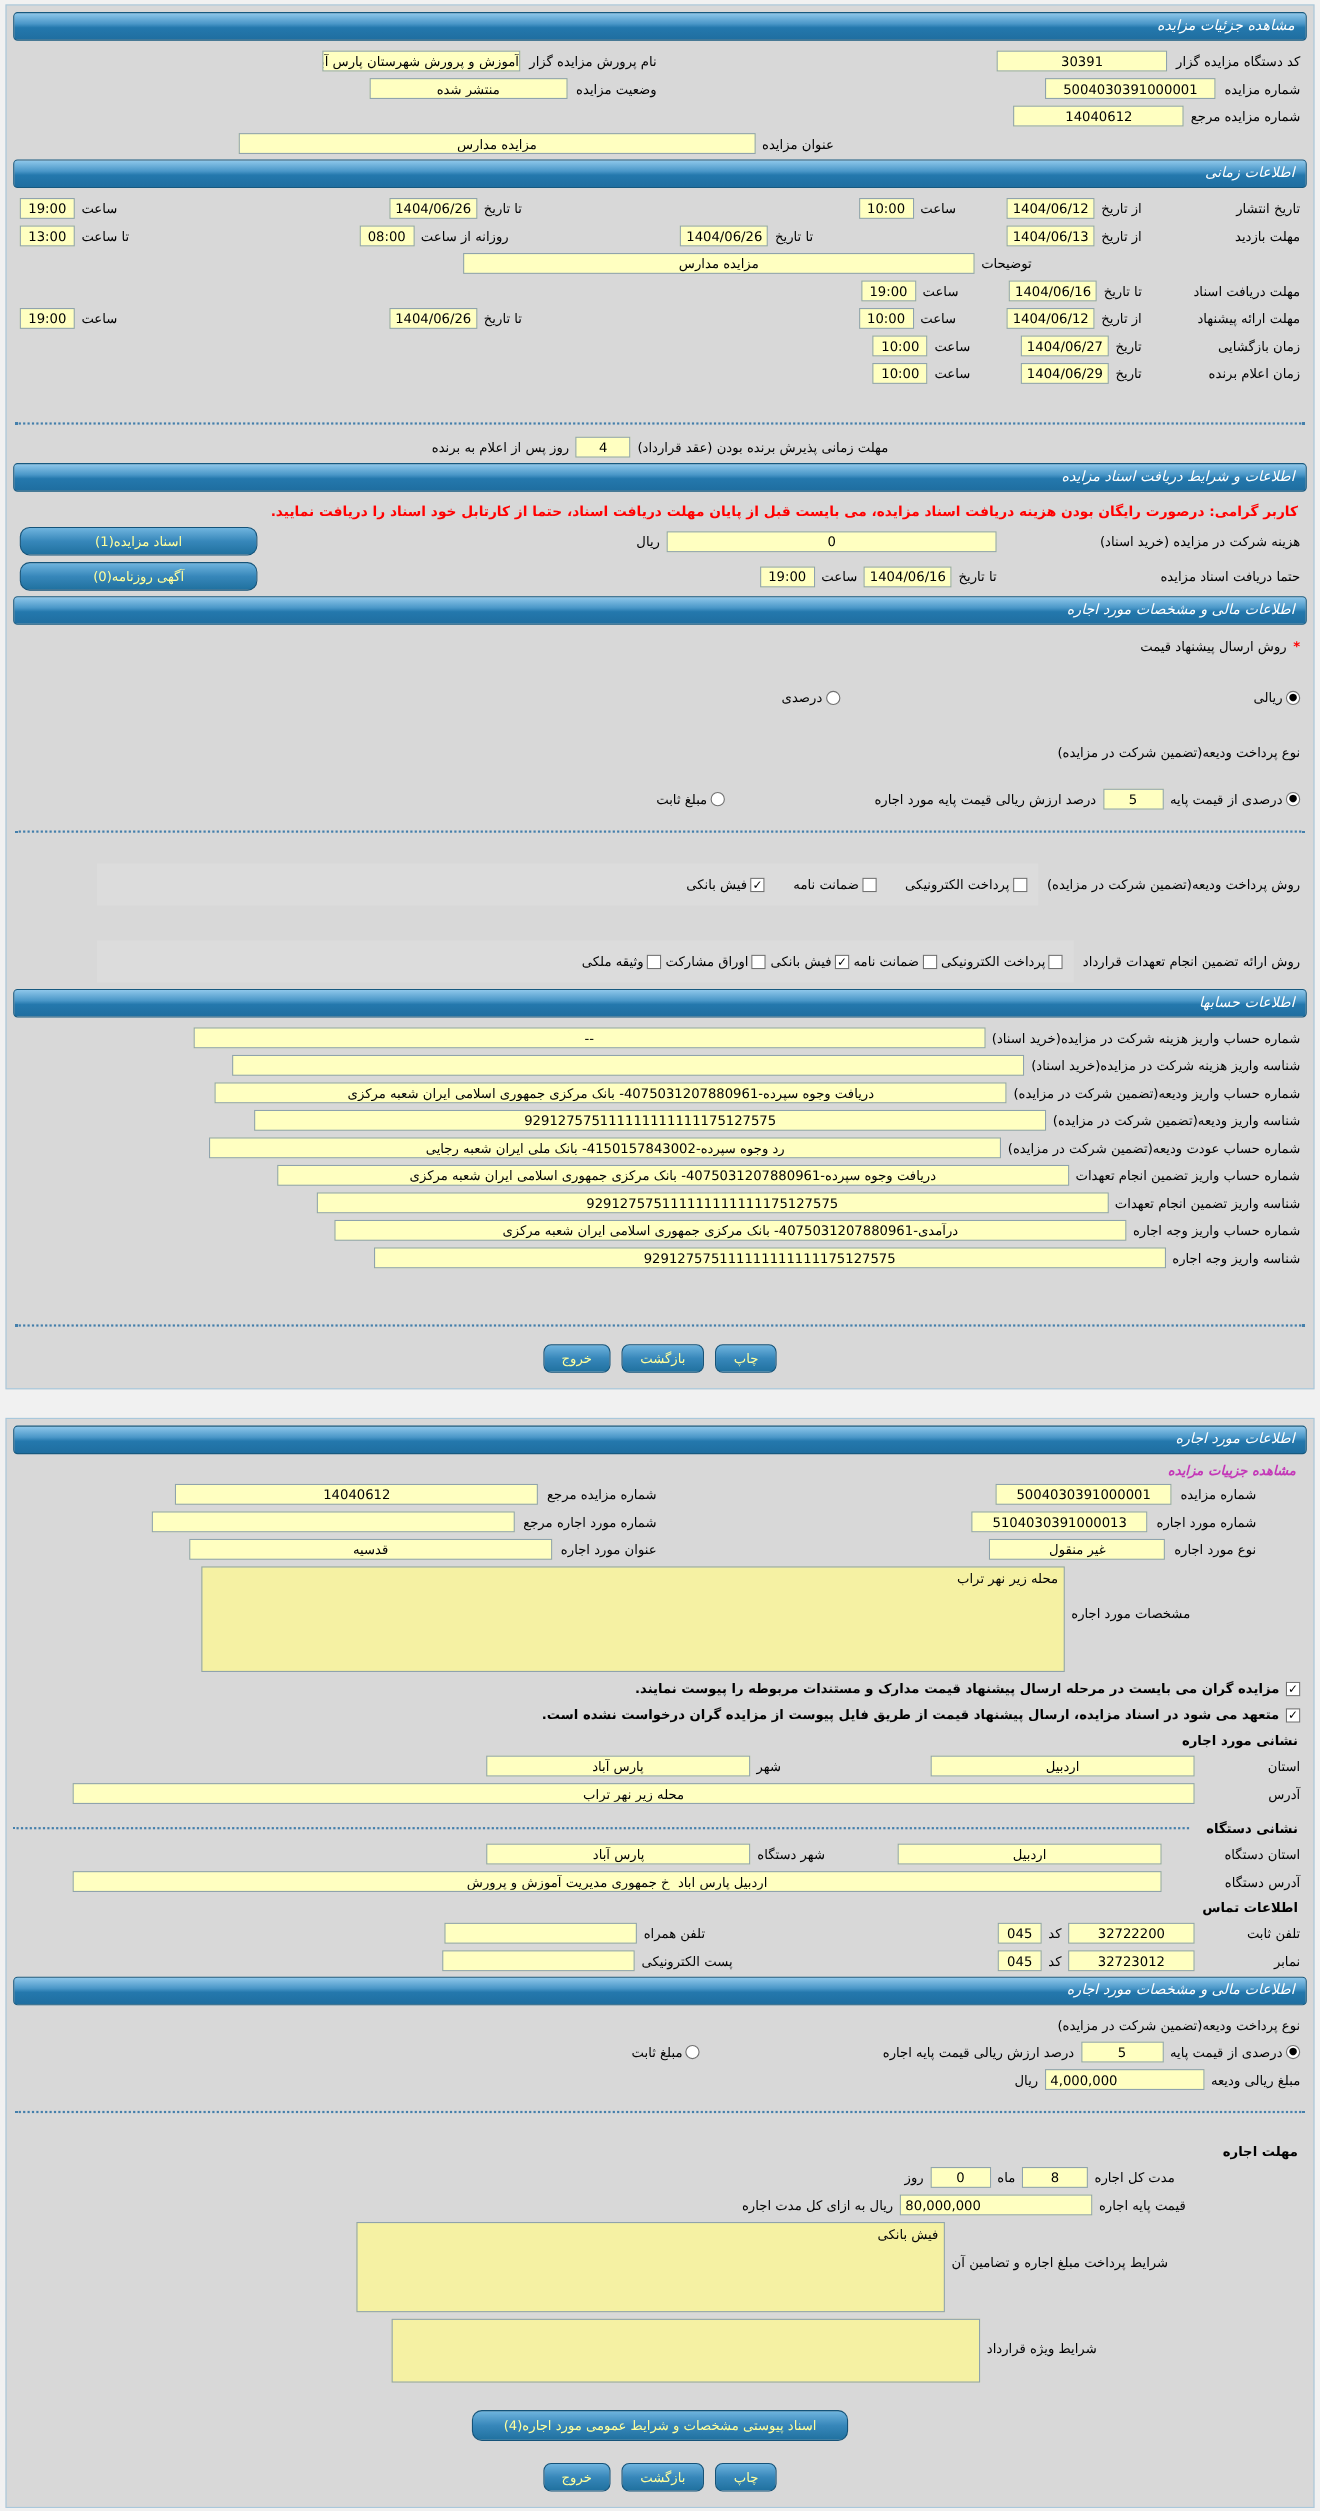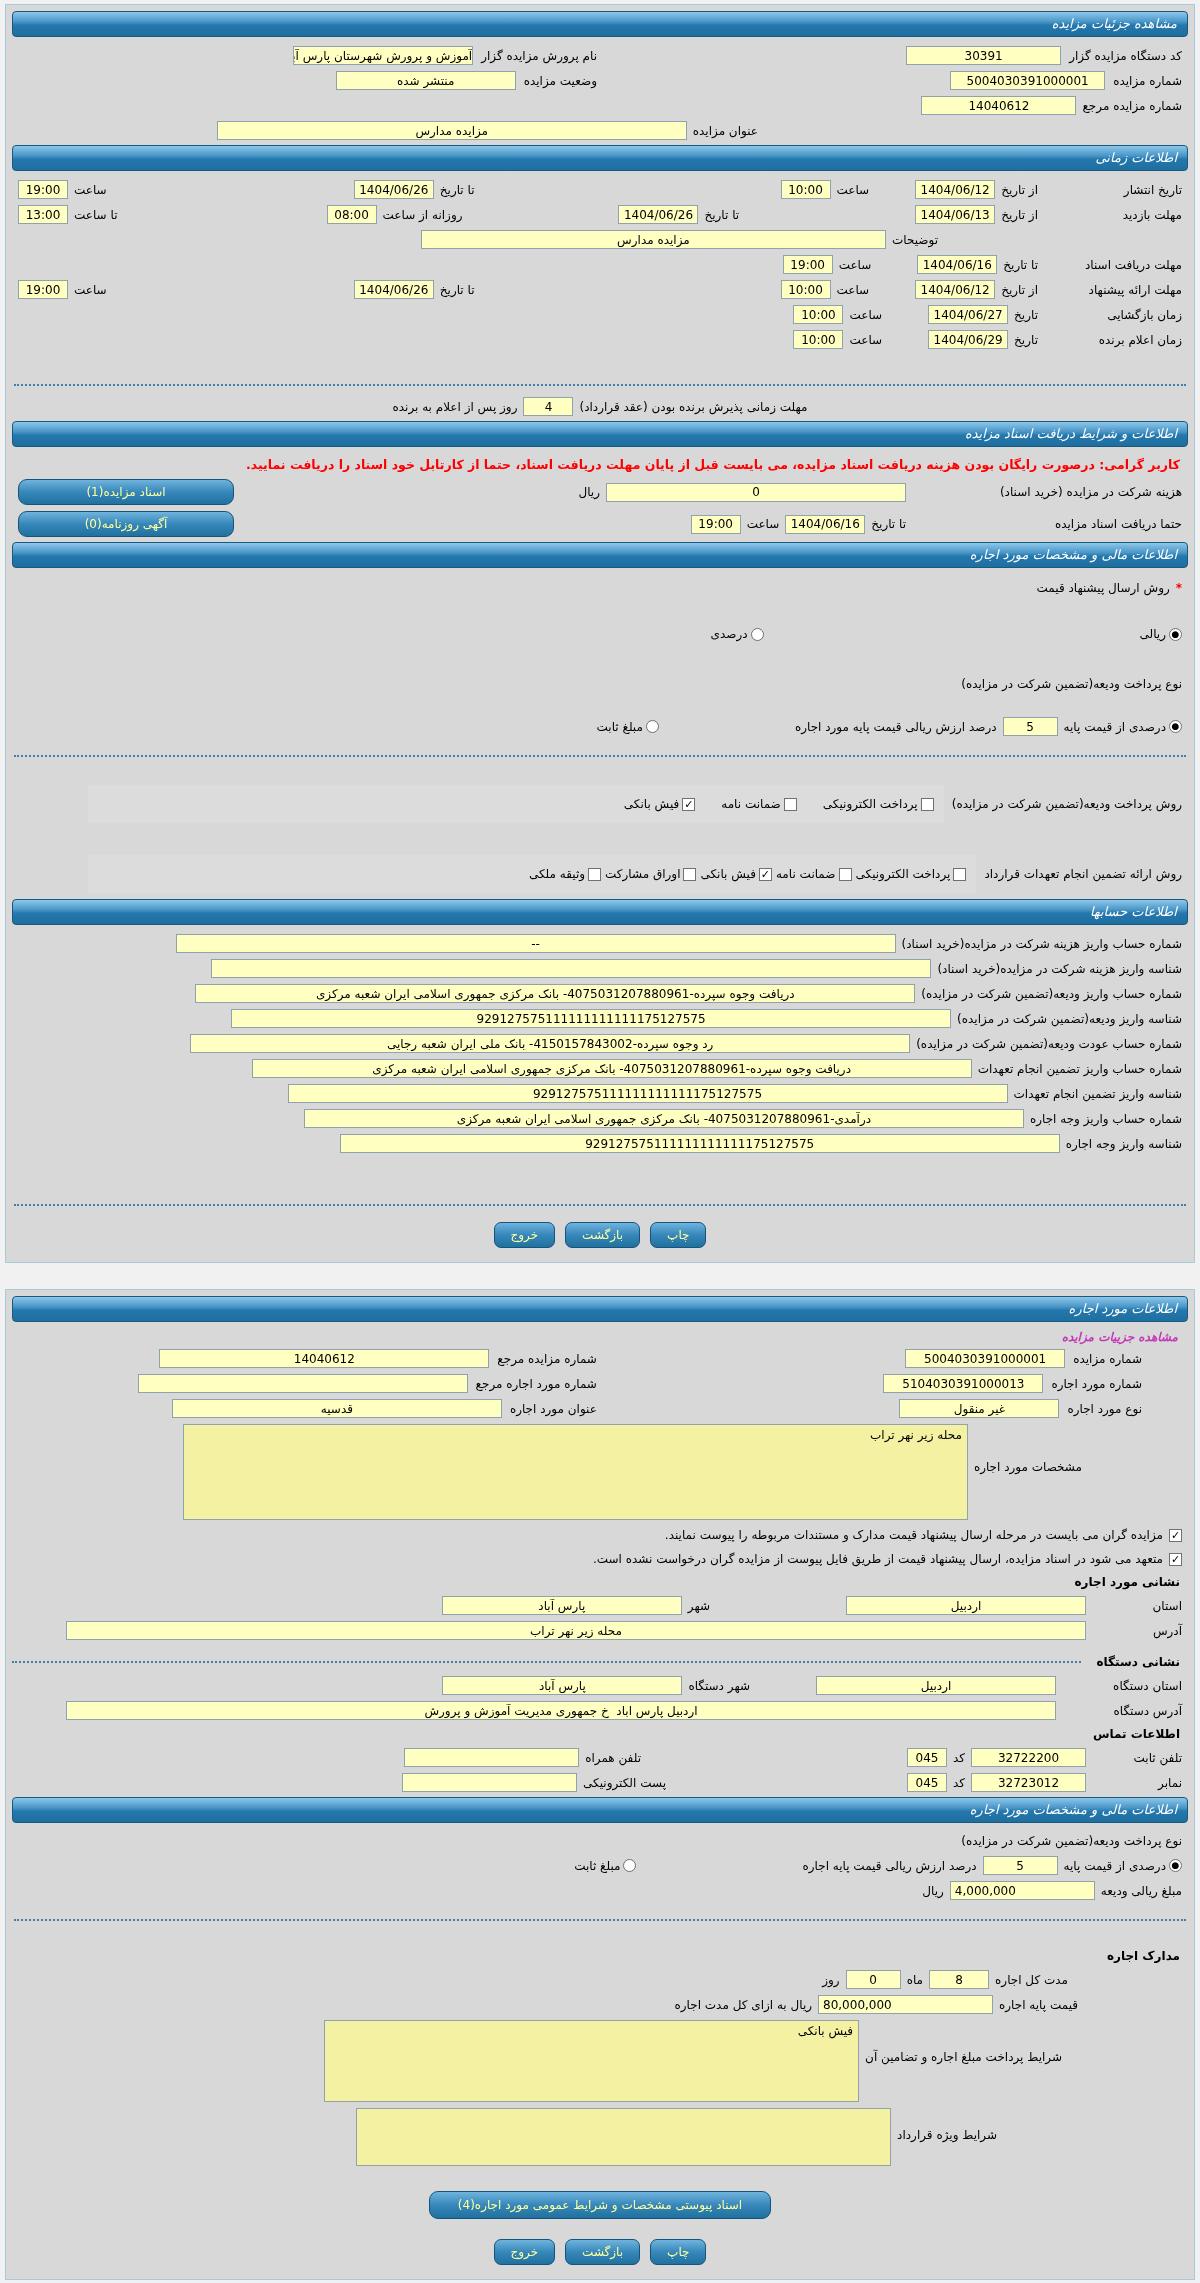--- a/index.html
+++ b/index.html
@@ -4,21 +4,21 @@
 <style>
   * { box-sizing: border-box; margin: 0; padding: 0; }
   html,body { background:#f1f1f1; font-family:"DejaVu Sans","Liberation Sans",sans-serif; font-size:12px; color:#000; direction:rtl; }
   .page { width:1200px; margin:0 auto; padding:4px 5px; }
   .panel { background:#d8d8d8; border:1px solid #a8c8dc; padding:4px 6px 10px 6px; margin-bottom:26px; }
   .bar { background:linear-gradient(#8ec7ea 0%,#4a97c8 40%,#2478ad 55%,#1f6ea0 100%);
          color:#fff; font-weight:normal; font-style:italic; font-size:13px;
          padding:4px 10px 5px 10px; border-radius:4px; border:1px solid #17597f; margin:2px 0 6px 0; }
   .row { display:flex; align-items:center; gap:6px; padding:3px 6px; min-height:24px; }
   .lbl { white-space:nowrap; }
-  .b { font-weight:normal; }
+  .b { font-weight:bold; }
   .inp { background:#ffffc1; border:1px solid #8fa3ad; height:19px; font-size:12px;
          text-align:center; font-family:"DejaVu Sans","Liberation Sans",sans-serif; color:#000; overflow:hidden; }
   textarea.inp { height:auto; background:#f5f1a3; resize:none; text-align:right; padding:3px 5px; }
   .w-date{width:80px}.w-time{width:50px}.w-code{width:40px}.w-tel{width:115px}
   .w150{width:155px}.w180{width:180px}.w470{width:470px}.w720{width:720px}
   .w60{width:60px}.w55{width:55px}.w160{width:160px}
   .sp { flex:1; }
   .dots { border-top:2px dotted #447fab; margin:8px 2px; height:0; }
   .btn { background:linear-gradient(#6fb4de 0%,#3787ba 50%,#20719f 100%); color:#ffff9e;
          border:1px solid #155379; border-radius:7px; padding:5px 16px; font-size:12px;
@@ -439,21 +439,21 @@
     <div class="row">
       <span class="lbl">مبلغ ریالی ودیعه</span>
       <input class="inp" style="width: 145px; text-align: left; padding-left: 4px;" readonly="" value="4,000,000">
       <span class="lbl">ریال</span>
     </div>
 
     <div class="gap8"></div>
     <div class="dots"></div>
     <div class="gap16"></div>
 
-    <div class="sect-title">مدارک اجاره</div>
+    <div class="sect-title">مهلت اجاره</div>
 
     <div class="row" style="padding-right:120px">
       <span class="lbl">مدت کل اجاره</span>
       <input class="inp w60" readonly="" value="8" style="">
       <span class="lbl">ماه</span>
       <input class="inp w55" readonly="" value="0" style="">
       <span class="lbl">روز</span>
     </div>
 
     <div class="row" style="padding-right:110px">

